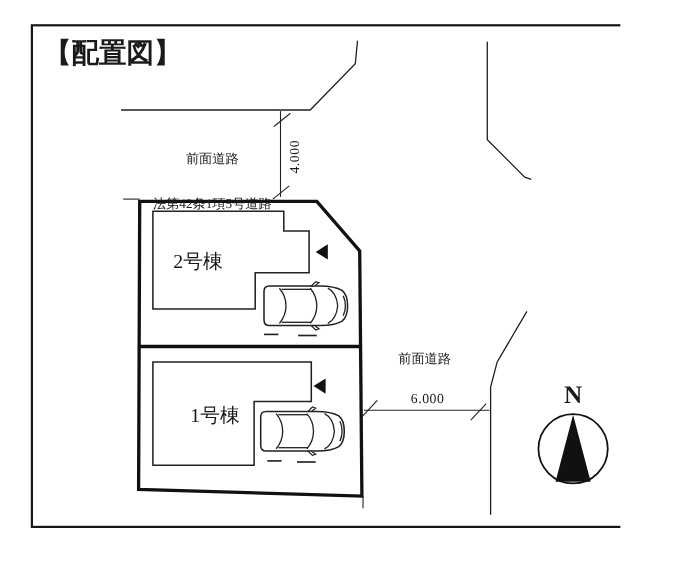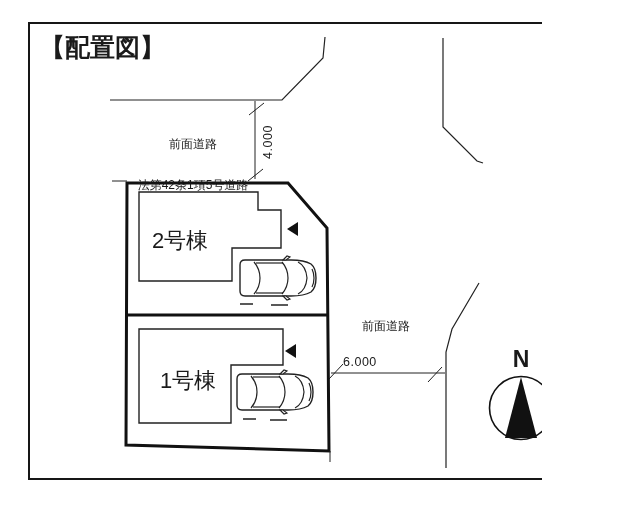--- a/index.html
+++ b/index.html
@@ -1,22 +1,23 @@
 <!DOCTYPE html>
 <html><head>
 <meta charset="utf-8">
 <style>
   html,body{margin:0;padding:0;background:#fff;}
   #stage{
     position:relative;
     width:542px;height:510px;
     background:#ffffff;
-    font-family:Liberation Sans, sans-serif;
+    font-family:Liberation Serif, serif;
     color:#1a1a1a;
     overflow:hidden;
+    padding-left:22px;
   }
   #lines{position:absolute;left:0;top:0;}
   .txt{position:absolute;white-space:pre;color:#1a1a1a;}
   .page-title{
     left:40px;top:31px;
     font-size:25px;font-weight:bold;letter-spacing:0px;
   }
   .road-top{
     left:112px;top:111px;width:162px;
     font-size:12px;line-height:13.5px;text-align:center;
@@ -24,25 +25,25 @@
   .road-right{
     left:306px;top:293px;width:160px;
     font-size:12px;line-height:13.5px;text-align:center;
   }
   .dim{font-size:12.5px;letter-spacing:0.5px;}
   .dim-v{
     left:250px;top:135px;width:36px;text-align:center;
     transform:rotate(-90deg);
   }
   .dim-h{
-    left:343px;top:355px;width:40px;text-align:left;
+    left:364px;top:355px;width:40px;text-align:right;
   }
-  .bldg-label{font-size:22px;width:60px;text-align:center;}
+  .bldg-label{font-size:18px;width:60px;text-align:center;}
   .bldg-2{left:150px;top:226px;}
-  .bldg-1{left:158px;top:366px;}
+  .bldg-1{left:158px;top:366px;text-align:right;}
   .north-label{
     left:505px;top:346px;width:32px;text-align:center;
     font-size:23px;font-weight:bold;
   }
 </style>
 </head>
 <body>
 
 <div id="stage">
 

